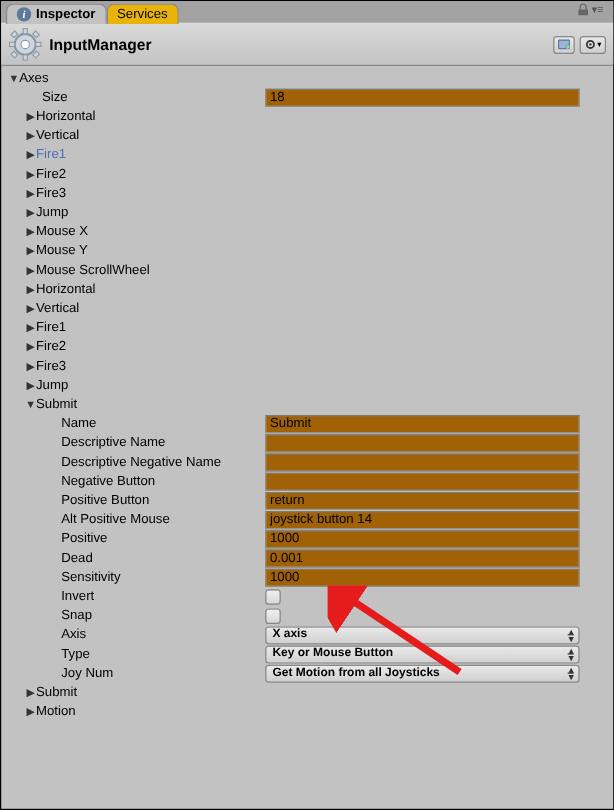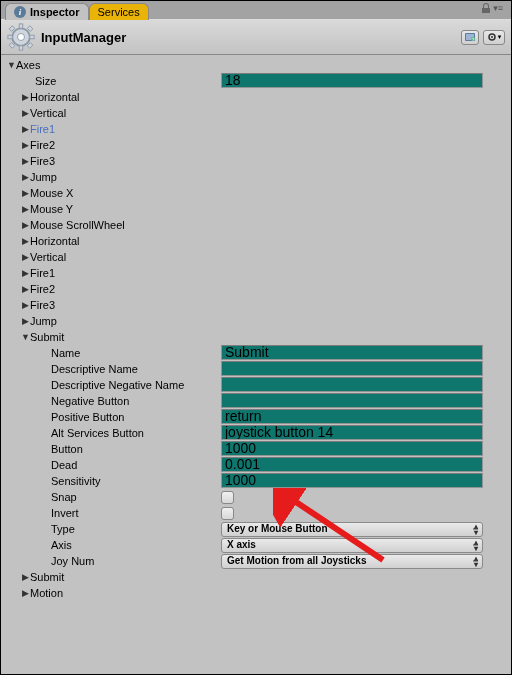--- a/index.html
+++ b/index.html
@@ -130,24 +130,24 @@
     display: flex;
     align-items: center;
   }
   .field-col {
     flex: 1;
     padding-right: 24px;
   }
   .text-input {
     width: 100%;
     height: 15px;
-    background: #0f766e;
+    background: #a16207;
     border: 1px solid #939393;
     border-top-color: #7b7b7b;
-    font-size: 14px;
+    font-size: 11px;
     padding: 0 3px;
     color: #000;
   }
   .dropdown {
     width: 100%;
     height: 15px;
     background: linear-gradient(#eaeaea,#d0d0d0);
     border: 1px solid #8a8a8a;
     border-radius: 3px;
     font-size: 10px;
@@ -394,72 +394,72 @@
          <div class="field-col"><input class="text-input" value="" style=""></div>
         </div>
         <div class="row">
           <div class="label-col indent-3">
             <span>Positive Button</span>
           </div>
          <div class="field-col"><input class="text-input" value="return" style=""></div>
         </div>
         <div class="row">
           <div class="label-col indent-3">
-            <span>Alt Services Button</span>
+            <span>Alt Positive Mouse</span>
           </div>
          <div class="field-col"><input class="text-input" value="joystick button 14" style=""></div>
         </div>
         <div class="row">
           <div class="label-col indent-3">
-            <span>Button</span>
+            <span>Positive</span>
           </div>
          <div class="field-col"><input class="text-input" value="1000" style=""></div>
         </div>
         <div class="row">
           <div class="label-col indent-3">
             <span>Dead</span>
           </div>
          <div class="field-col"><input class="text-input" value="0.001" style=""></div>
         </div>
         <div class="row">
           <div class="label-col indent-3">
             <span>Sensitivity</span>
           </div>
          <div class="field-col"><input class="text-input" value="1000" style=""></div>
         </div>
         <div class="row">
           <div class="label-col indent-3">
-            <span>Snap</span>
+            <span>Invert</span>
           </div>
          <div class="field-col">
             <div class="checkbox"></div>
           </div>
         </div>
         <div class="row">
           <div class="label-col indent-3">
-            <span>Invert</span>
+            <span>Snap</span>
           </div>
          <div class="field-col">
             <div class="checkbox"></div>
           </div>
         </div>
         <div class="row">
           <div class="label-col indent-3">
+            <span>Axis</span>
+          </div>
+         <div class="field-col">
+            <div class="dropdown">X axis<span class="arrows">▴<br>▾</span></div>
+          </div>
+        </div>
+        <div class="row">
+          <div class="label-col indent-3">
             <span>Type</span>
           </div>
          <div class="field-col">
             <div class="dropdown">Key or Mouse Button<span class="arrows">▴<br>▾</span></div>
-          </div>
-        </div>
-        <div class="row">
-          <div class="label-col indent-3">
-            <span>Axis</span>
-          </div>
-         <div class="field-col">
-            <div class="dropdown">X axis<span class="arrows">▴<br>▾</span></div>
           </div>
         </div>
         <div class="row">
           <div class="label-col indent-3">
             <span>Joy Num</span>
           </div>
          <div class="field-col">
             <div class="dropdown">Get Motion from all Joysticks<span class="arrows">▴<br>▾</span></div>
           </div>
         </div>

